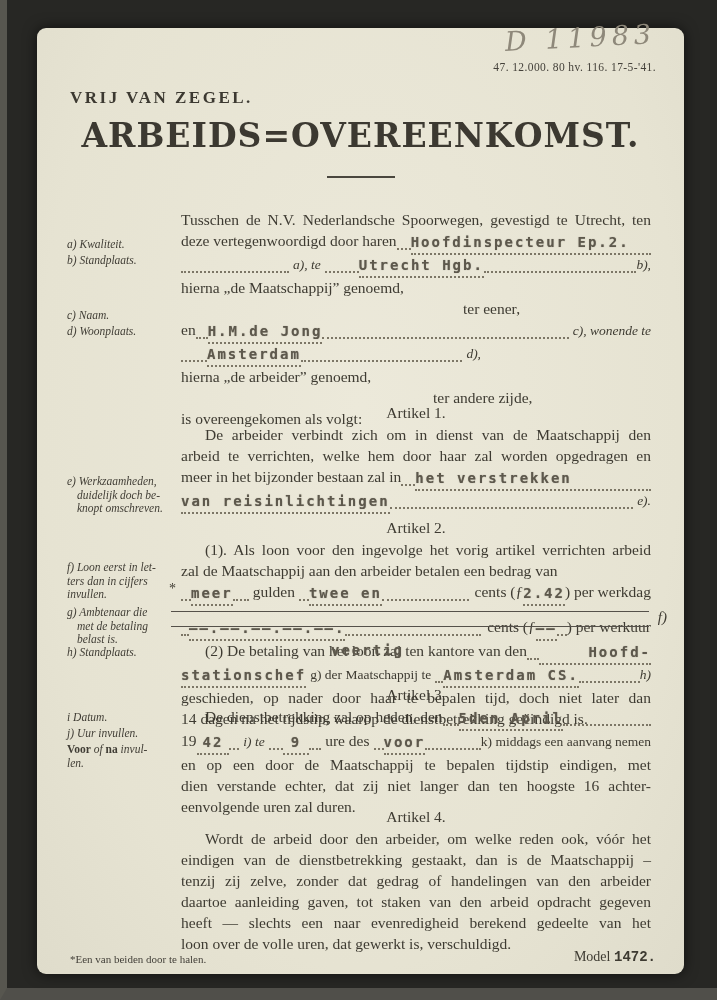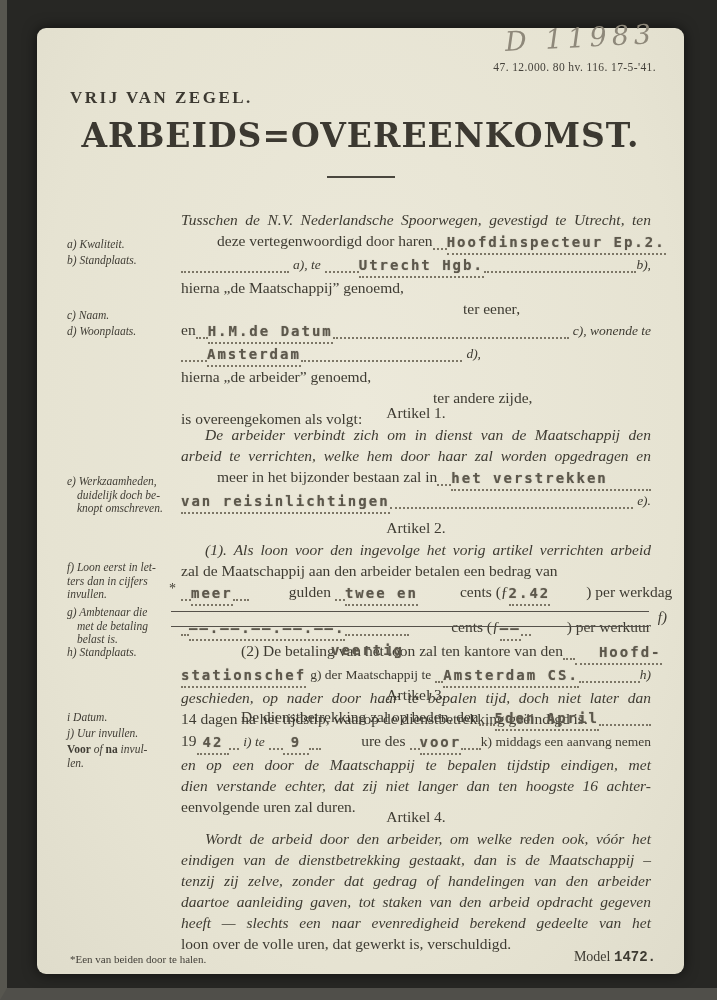--- a/index.html
+++ b/index.html
@@ -15,31 +15,31 @@
   .printcode{position:absolute;top:33px;right:28px;font-size:11.5px;letter-spacing:.4px;color:#44413a;margin-left:20px;}
   .zegel{position:absolute;top:60px;left:33px;font-size:17px;font-weight:bold;letter-spacing:2.5px;color:#3c3931;}
   .title{position:absolute;top:88px;left:0;width:100%;text-align:center;font-size:33px;font-weight:bold;
          letter-spacing:1px;color:#3c3931;font-family:"DejaVu Serif",serif;}
   .titlerule{position:absolute;top:148px;left:50%;margin-left:-34px;width:68px;border-top:2px solid #4a473e;}
   
   .mnote{position:absolute;left:30px;width:108px;font-size:11.5px;font-style:italic;line-height:13.5px;color:#403d35;}
   .mnote b{font-style:normal;font-weight:bold;}
   
   .col{position:absolute;left:144px;width:470px;color:#3e3b32;font-size:15.5px;line-height:21px;}
-  .jline{text-align:justify;text-align-last:justify;font-style:italic;}
+  .jline{text-align:justify;text-align-last:justify;}
   .indent{text-indent:24px;text-align:right;}
   .center{text-align:center;}
   .fillrow{display:flex;align-items:baseline;}
   .dot{border-bottom:2px dotted #7c7666;align-self:flex-end;margin-bottom:4px;height:1px;}
   .dotc{border-bottom:2px dotted #7c7666;}
   .grow{flex:1 1 auto;}
   .tw{font-family:"DejaVu Sans Mono",monospace;font-size:14px;font-weight:bold;letter-spacing:2px;
       color:#5d584c;white-space:nowrap;text-shadow:0 0 1px rgba(93,88,76,.55);position:relative;top:1px;}
   .ref{font-style:italic;font-size:13.5px;white-space:nowrap;}
-  .nw{white-space:nowrap;margin-left:36px;}
+  .nw{white-space:nowrap;}
   .footnote{position:absolute;left:33px;top:925px;font-size:11px;color:#44413a;}
   .model{position:absolute;right:28px;top:921px;font-size:14px;color:#3e3b32;}
   .model b{font-weight:bold;font-family:Liberation Mono, monospace;}
   .veertigrow{position:relative;height:11px;}
   .strikeline{position:absolute;left:-10px;right:2px;top:6px;border-top:1.5px solid #55514a;}
   .veertig{position:absolute;left:150px;top:-6px;margin-top:41px;}
   .fr246{position:absolute;right:-14px;top:-4px;font-size:15px;}
   .asterisk{position:absolute;left:-12px;top:-3px;font-size:14px;}
 </style>
 </head>
@@ -94,21 +94,21 @@
         <span class="dot" style="flex:0 0 34px"></span>
         <span class="dotc tw">Utrecht Hgb.</span>
         <span class="dot grow"></span>
         <span class="ref">b),</span>
       </div>
       <div>hierna „de Maatschappij” genoemd,</div>
       <div style="padding-left:282px">ter eener,</div>
       <div class="fillrow">
         <span>en</span>
         <span class="dot" style="flex:0 0 12px"></span>
-        <span class="dotc tw">H.M.de Datum</span>
+        <span class="dotc tw">H.M.de Jong</span>
         <span class="dot grow"></span>
         <span class="ref" style="padding-left:4px">c), wonende te</span>
       </div>
       <div class="fillrow" style="width:300px">
         <span class="dot" style="flex:0 0 26px"></span>
         <span class="dotc tw">Amsterdam</span>
         <span class="dot grow"></span>
         <span class="ref" style="padding-left:4px">d),</span>
       </div>
       <div>hierna „de arbeider” genoemd,</div>

